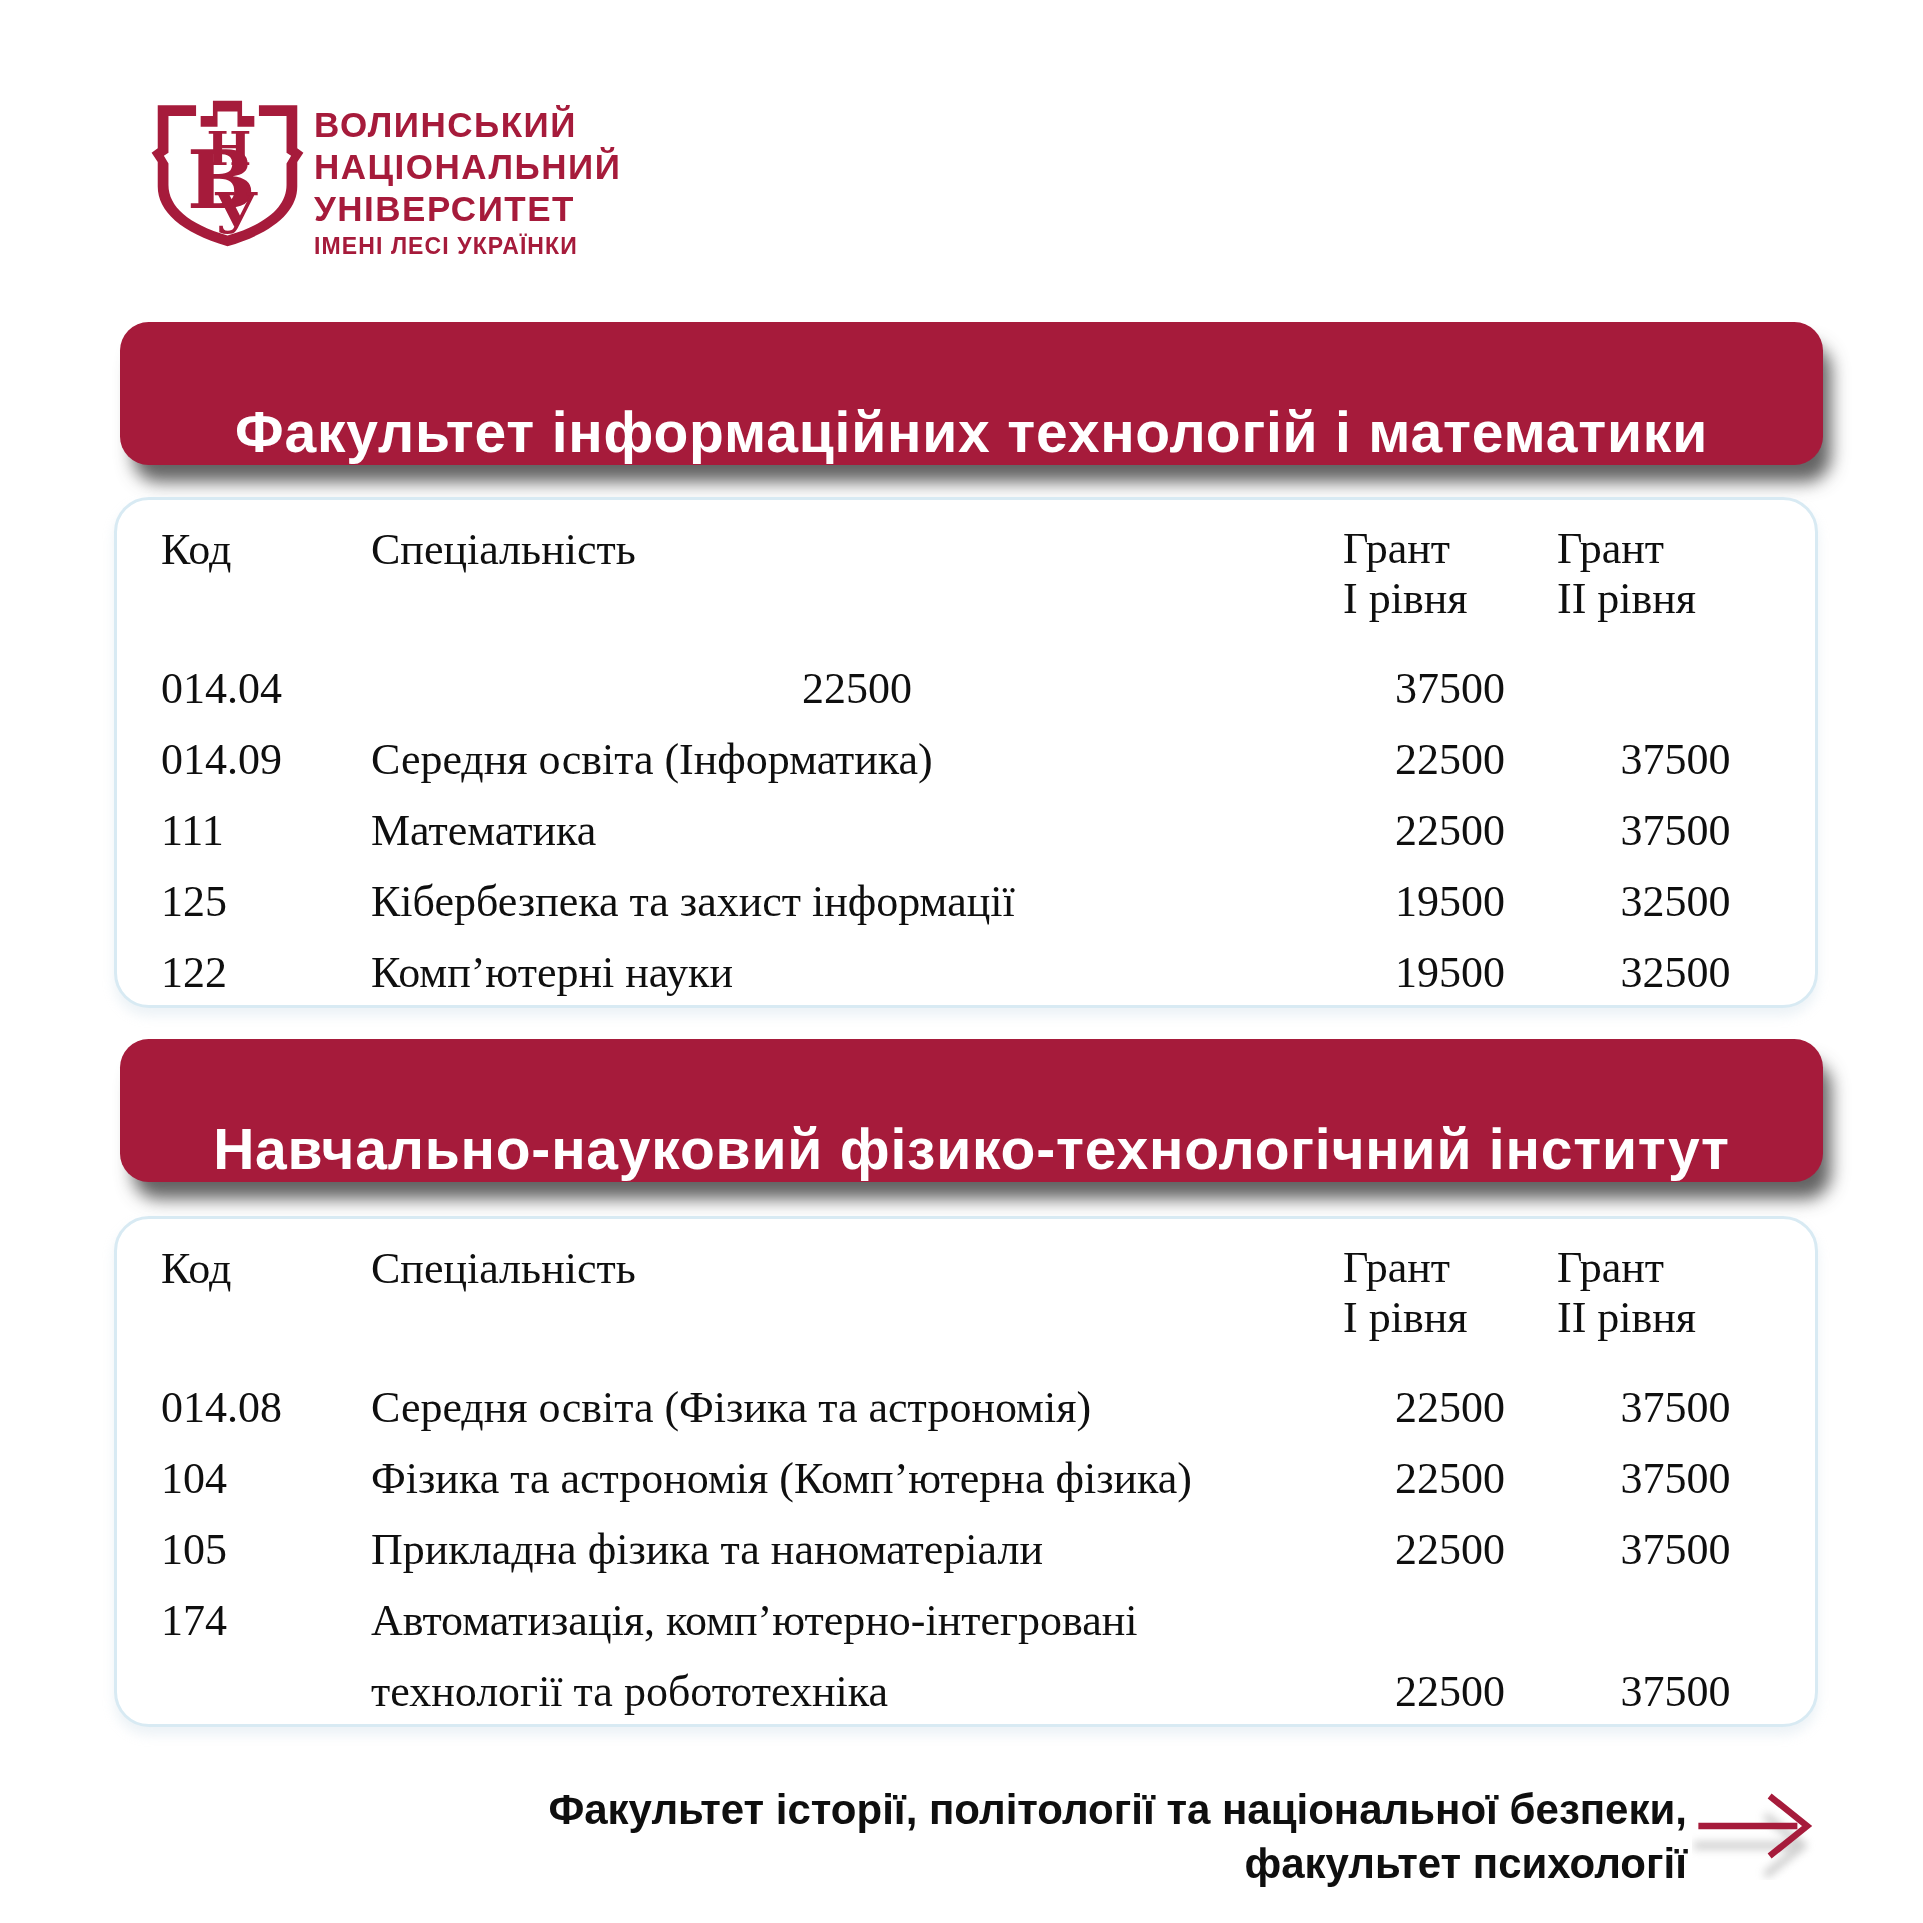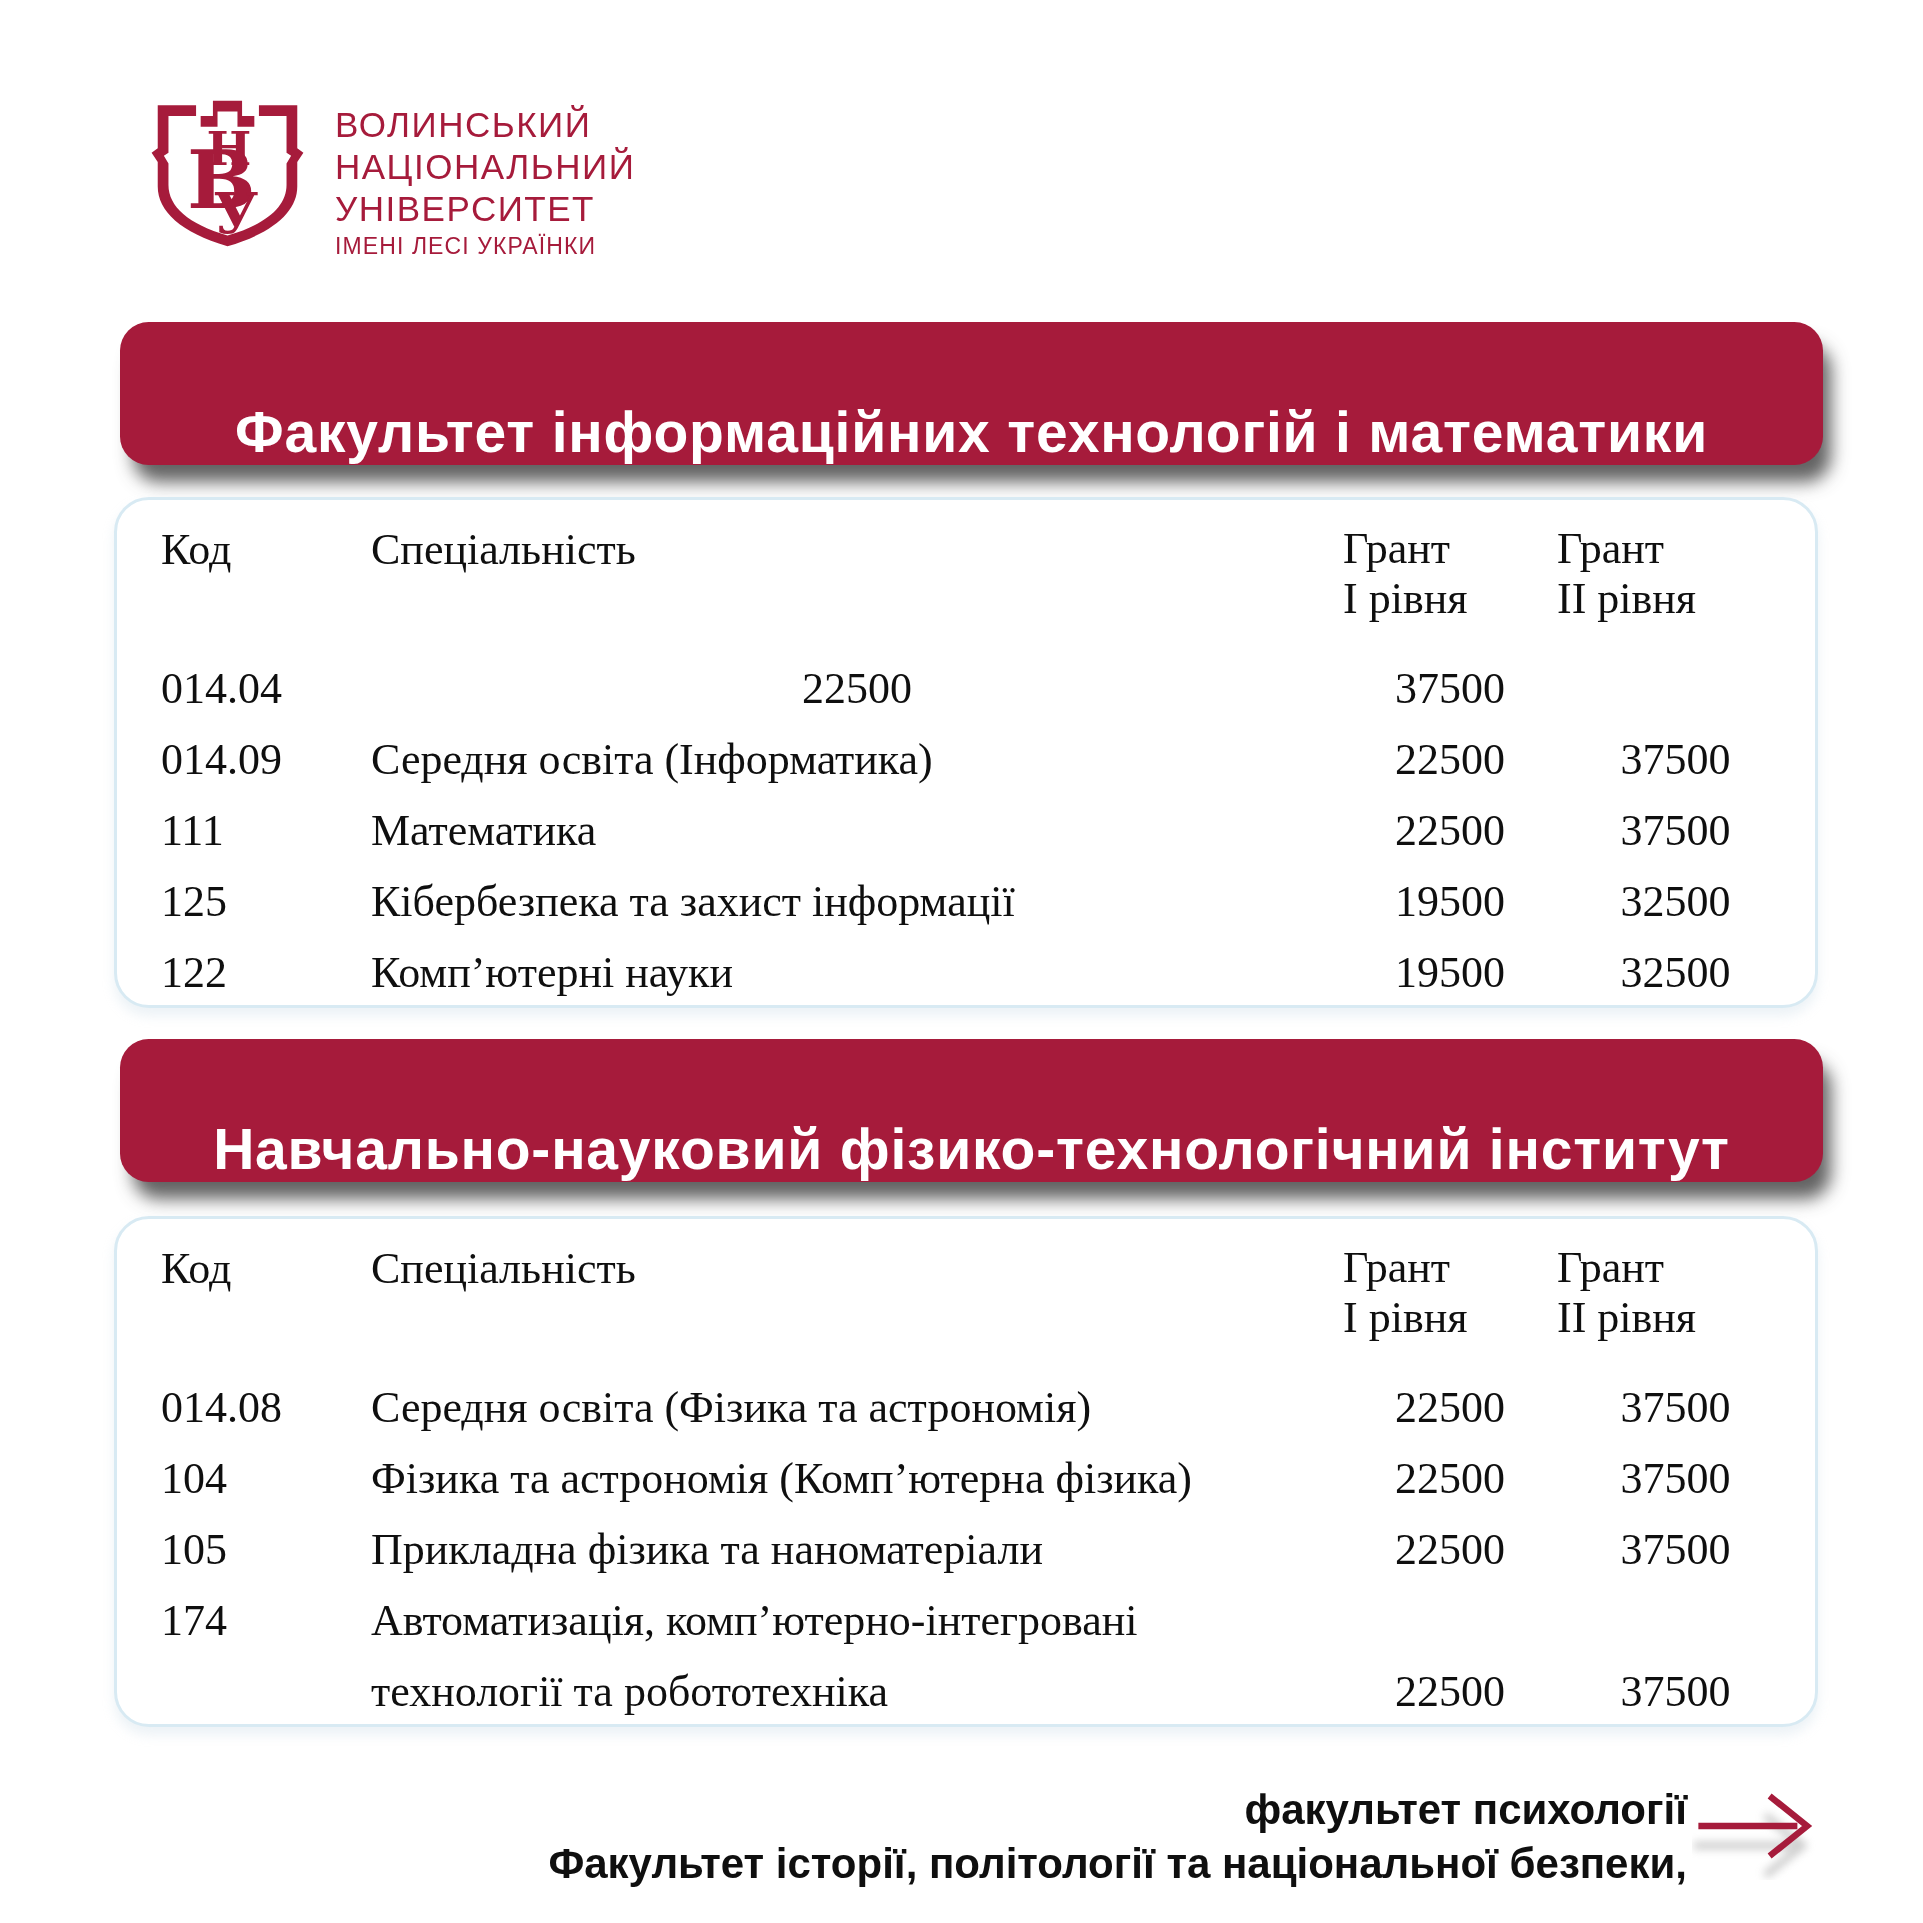--- a/index.html
+++ b/index.html
@@ -10,22 +10,22 @@
     --background:#ffffff;
   }
   *{margin:0;padding:0;box-sizing:border-box;}
   html,body{background:var(--background);}
   .page{position:relative;width:1924px;height:1924px;background:var(--background);overflow:hidden;
         font-family:"Liberation Sans",sans-serif;color:var(--body-text);}
 
   
   .brand{position:absolute;left:147px;top:93px;display:flex;align-items:flex-start;}
   .brand-logo{width:161px;height:161px;flex:0 0 auto;}
-  .brand-text{margin-left:27px;padding-top:10.5px;color:var(--brand-crimson);
-              font-weight:normal;letter-spacing:1.5px;}
+  .brand-text{margin-left:6px;padding-top:10.5px;color:var(--brand-crimson);
+              font-weight:bold;letter-spacing:1.5px;}
   .brand-line{font-size:35px;line-height:42px;}
   .brand-sub{font-size:23px;line-height:33px;letter-spacing:1.1px;}
 
   
   .banner{position:absolute;left:120px;width:1703px;height:143px;
           background:var(--brand-crimson);border-radius:28.6px;
           display:flex;align-items:flex-end;justify-content:center;
           box-shadow:10.5px 19.5px 16.5px -3px rgba(55,55,55,0.78);}
   .banner span{color:var(--banner-text);font-size:57px;font-weight:600;letter-spacing:0.8px;white-space:nowrap;}
   .banner-1{top:322px;}
@@ -167,22 +167,22 @@
     </div>
     <div class="trow">
       <div></div>
       <div>технології та робототехніка</div>
       <div class="num">22500</div>
       <div class="num">37500</div>
     </div>
   </div>
 
   <div class="footer-note">
+    <div>Факультет історії, політології та національної безпеки,</div>
     <div>факультет психології</div>
-    <div>Факультет історії, політології та національної безпеки,</div>
   </div>
   <svg class="footer-arrow" viewBox="0 0 175 120" aria-hidden="true">
     <g transform="translate(-6,26)" stroke="#9a9a9a" stroke-width="9" fill="none" opacity="0.55" filter="blur(6px)" style="filter:blur(6px)">
       <line x1="8" y1="48" x2="140" y2="48"></line>
       <polyline points="103,8 153,48 103,88"></polyline>
     </g>
     <g stroke="#a61b3b" stroke-width="8.5" fill="none">
       <line x1="8" y1="48" x2="140" y2="48"></line>
       <polyline points="103,8 153,48 103,88"></polyline>
     </g>

